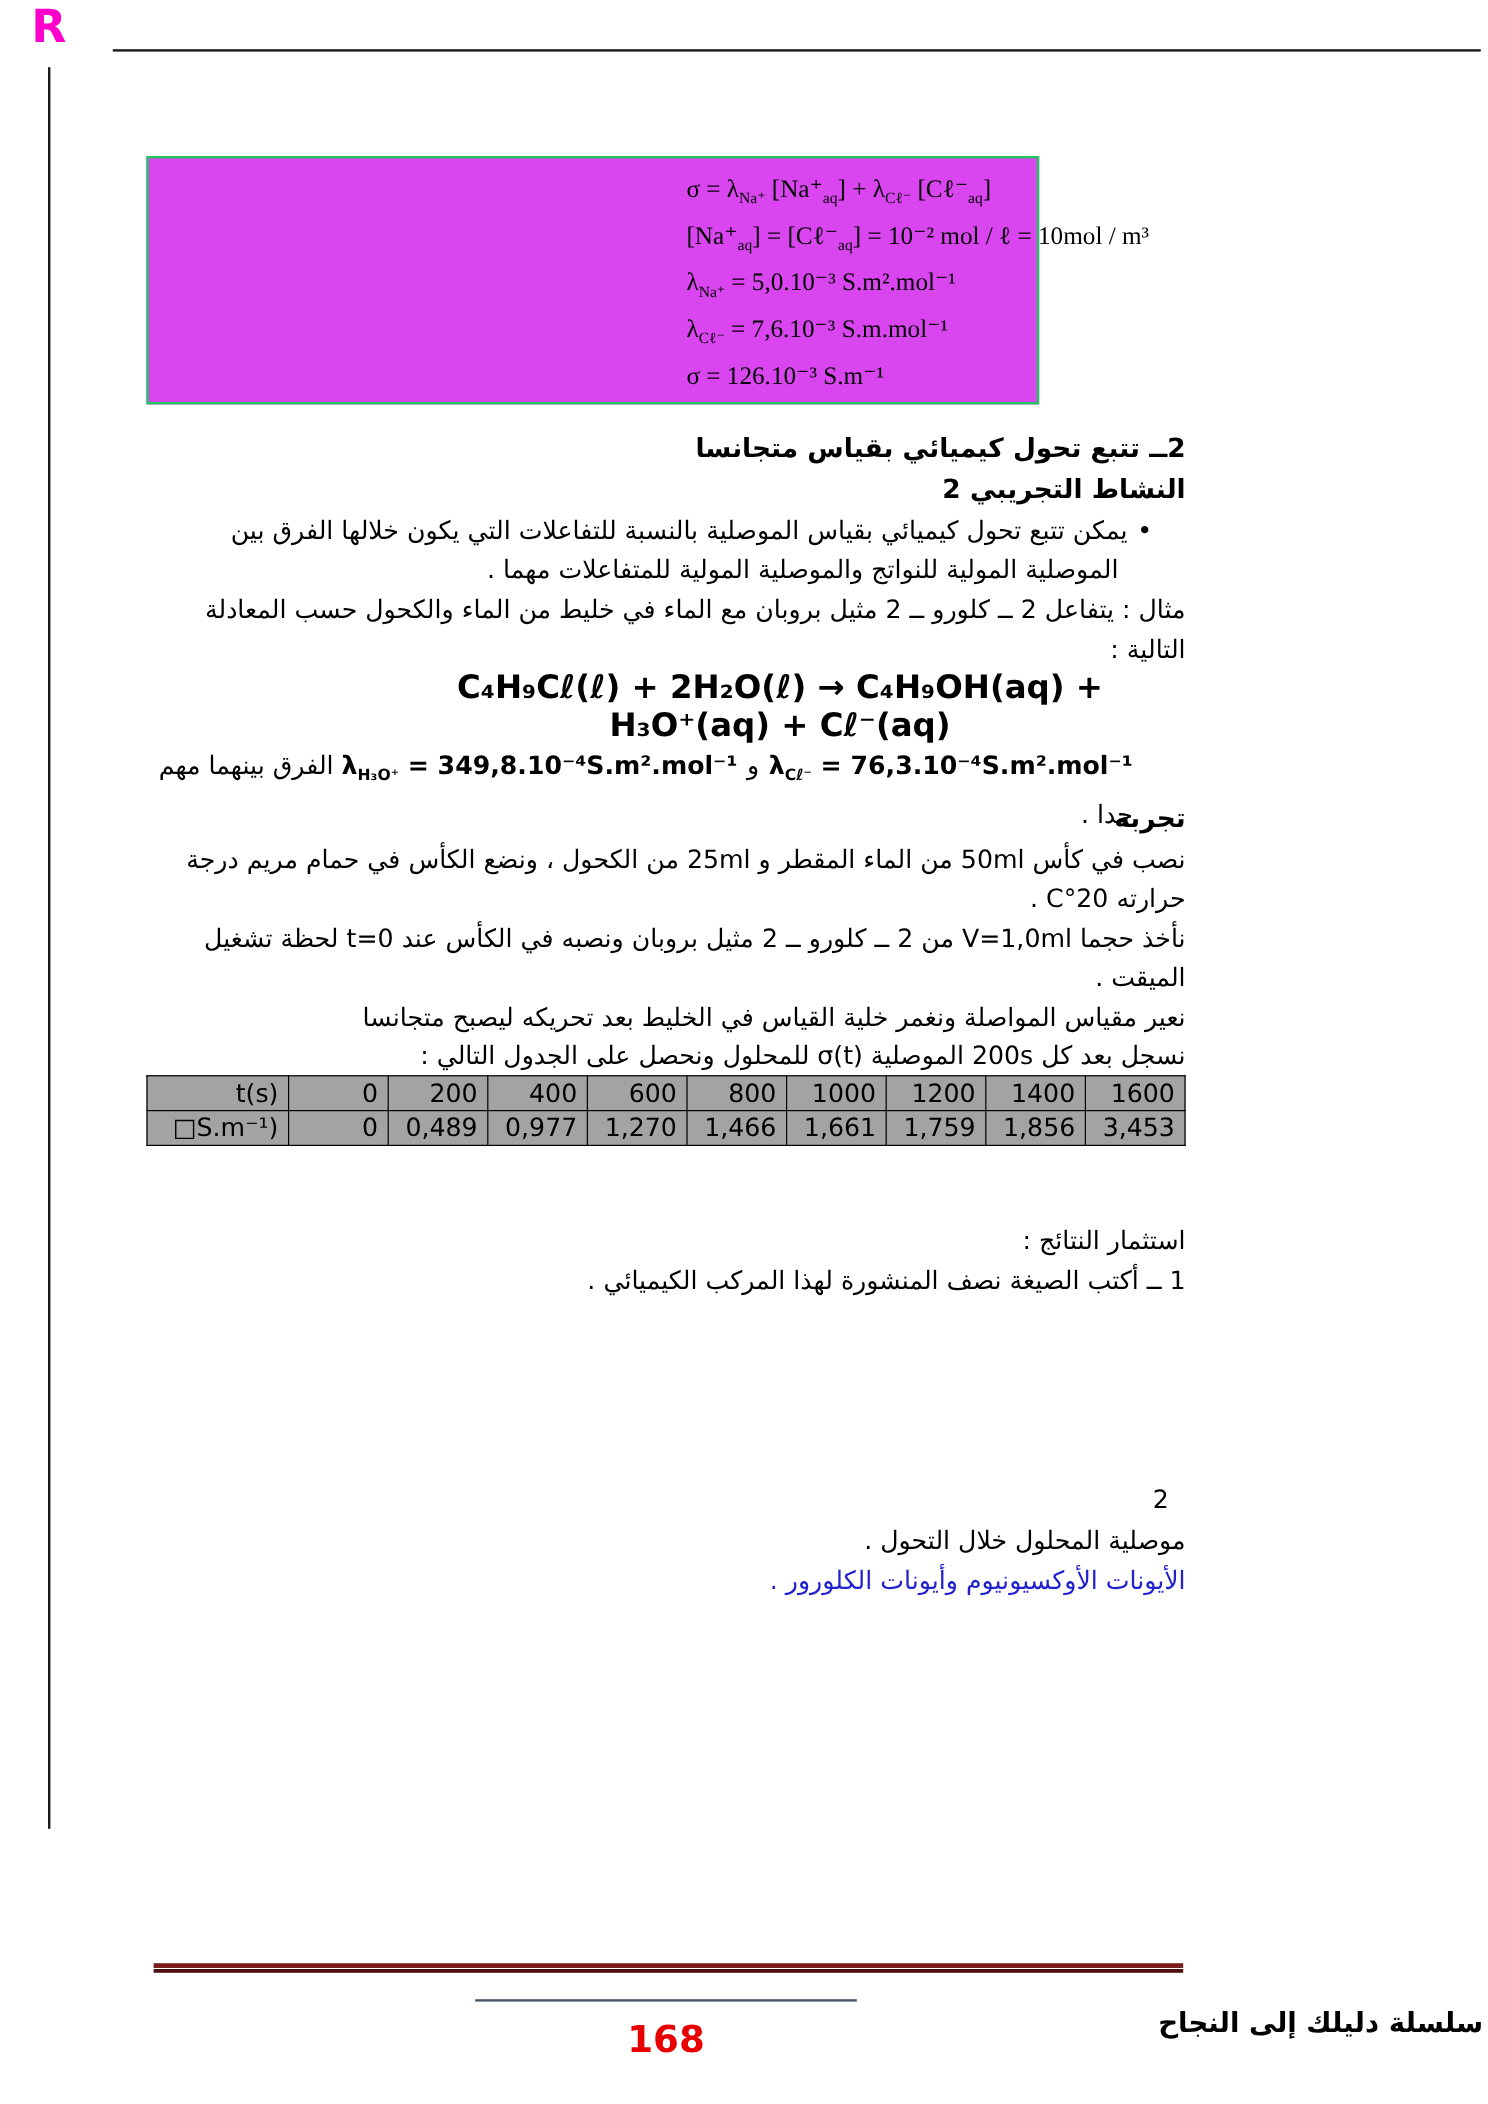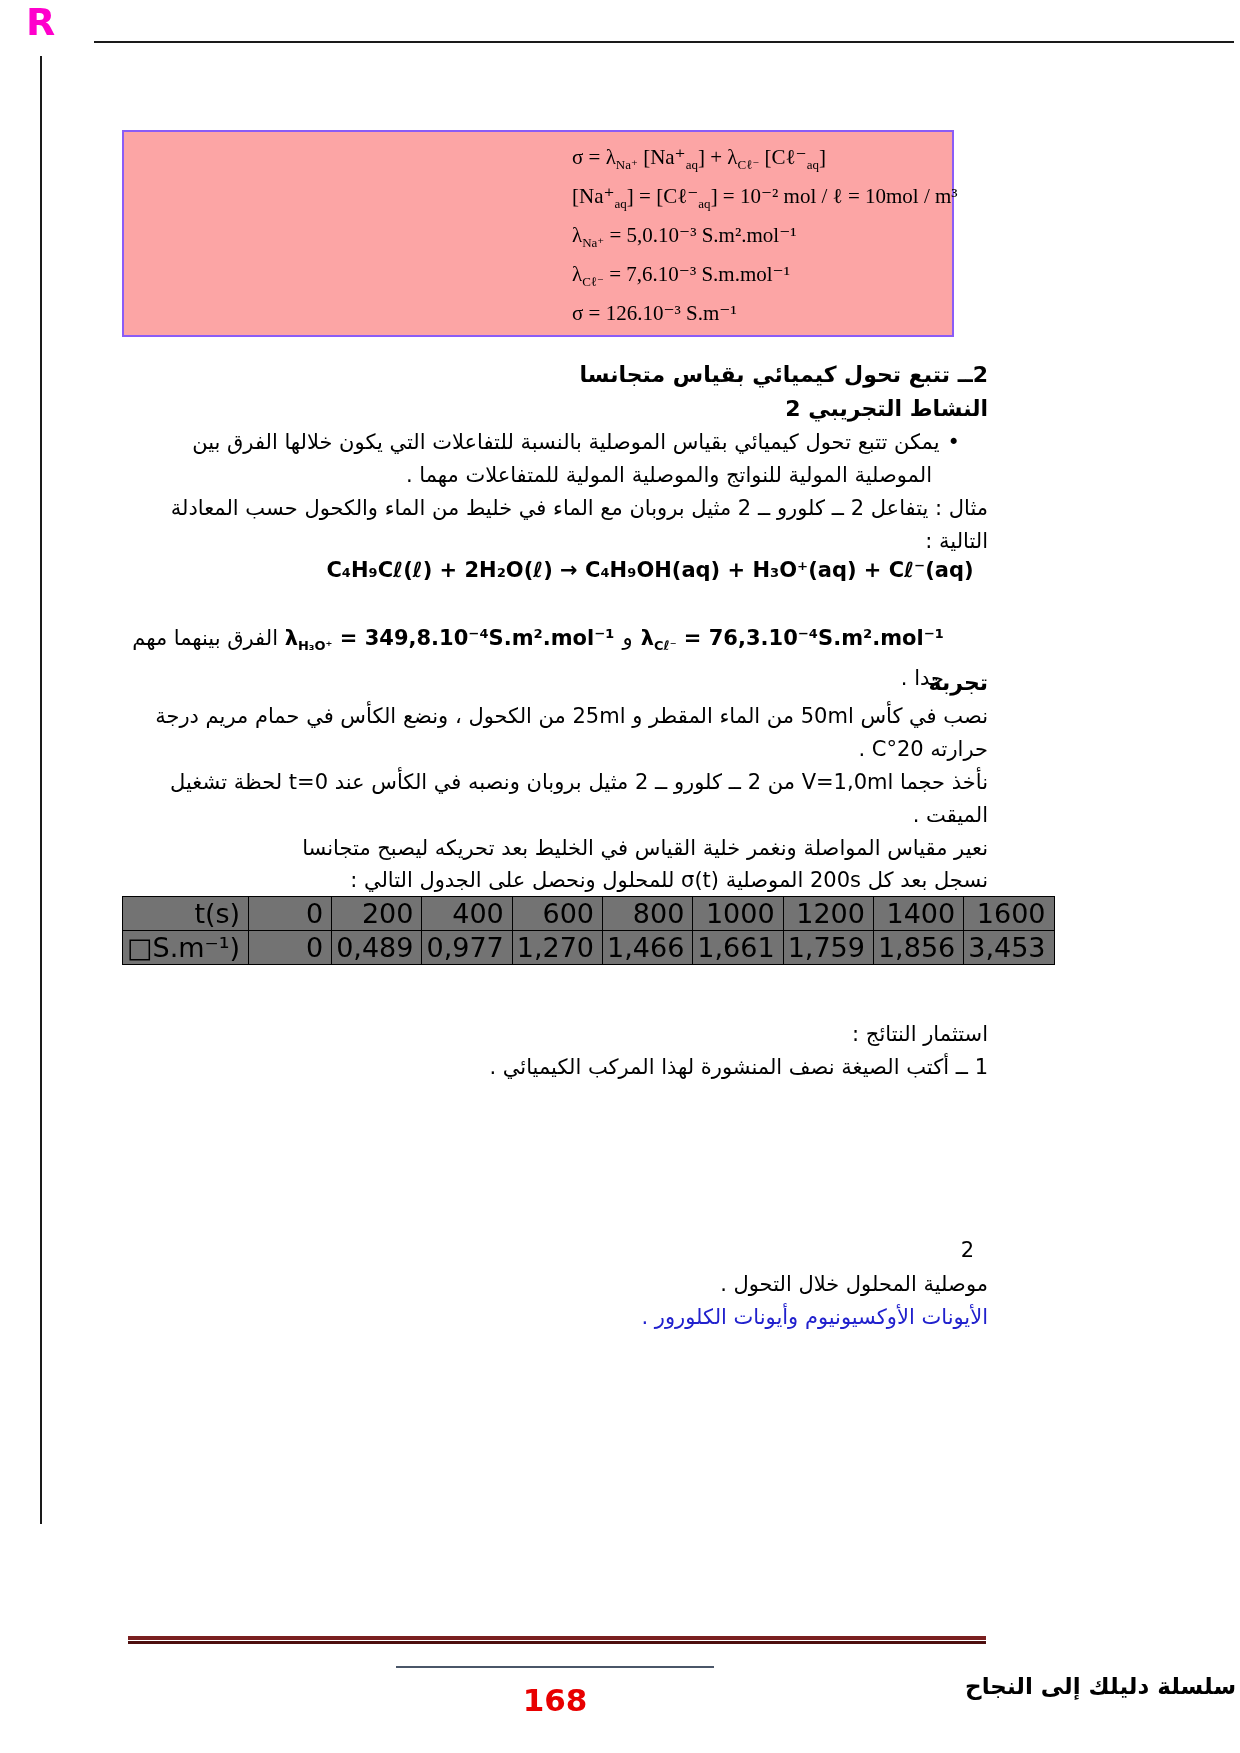--- a/index.html
+++ b/index.html
@@ -11,55 +11,55 @@
   }
   .logo {
     position:absolute; left:26px; top:0px;
     font-size:38px; font-weight:900; color:#ff00cc;
     font-family:"DejaVu Sans",sans-serif;
   }
   .top-rule  { position:absolute; left:94px;  top:41px; width:1140px; height:2px; background:#1a1a1a; }
   .left-rule { position:absolute; left:40px;  top:56px; width:2px; height:1468px; background:#1a1a1a; }
 
   .formula-box {
-    position:absolute; left:122px; top:130px; width:832px; height:207px;
-    border:2px solid #8b5cf6; background:#fca5a5;
+    position:absolute; left:122px; top:130px; width:744px; height:207px;
+    border:2px solid #22c55e; background:#d946ef;
   }
   .formula-inner {
     position:absolute; left:448px; top:6px;
     font-family:"Liberation Serif","DejaVu Serif",serif; font-size:21px;
   }
   .f-line { height:39px; line-height:39px; white-space:nowrap; }
   .f-line sub, .math sub { font-size:13px; }
 
   .rtl-block {
     position:absolute; left:122px; width:866px;
     direction:rtl; text-align:right;
     font-size:21px; line-height:33px;
   }
   .heading { font-size:22px; font-weight:bold; }
   .bullet-para { padding-right:56px; text-indent:-28px; }
   .bullet-marker { margin-left:8px; }
 
   .equation-line {
     position:absolute; left:122px; top:558px; width:866px;
     direction:ltr; text-align:center; padding-left:190px;
-    font-size:21px; font-weight:bold;
+    font-size:27px; font-weight:bold;
   }
   .lambda-line {
     position:absolute; left:122px; top:622px; width:866px;
     direction:rtl; text-align:right; padding-right:44px;
     font-size:21px; line-height:33px;
   }
   .math { direction:ltr; unicode-bidi:isolate; font-weight:600; }
   .and-word { margin:0 8px; }
 
   table.data-table {
     position:absolute; border-collapse:collapse; direction:ltr;
-    font-size:27px; background:#737373;
+    font-size:21px; background:#a3a3a3;
   }
   table.data-table td {
     border:1.5px solid #000; height:29px;
     text-align:right; padding:1px 8px 1px 4px; white-space:nowrap;
   }
   .t-main { left:122px; top:896px; }
   .t-main td.lbl { width:118px; }
   .t-main td.val { width:83px; }
   .t-extra { left:136px; top:977px; }
   .t-extra td { width:102px; }

